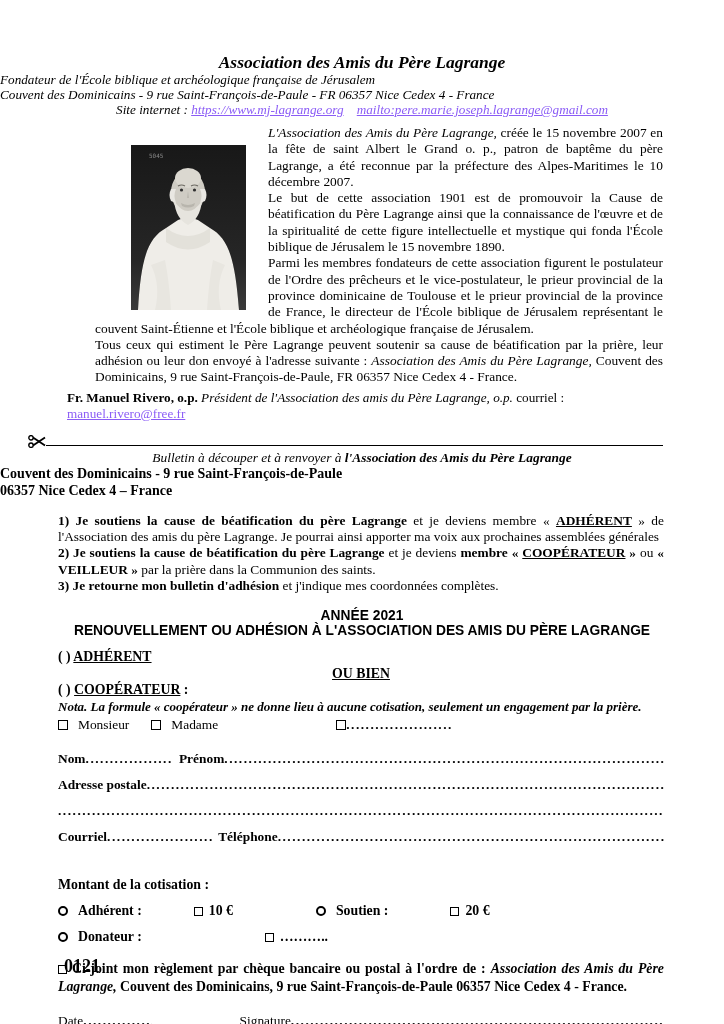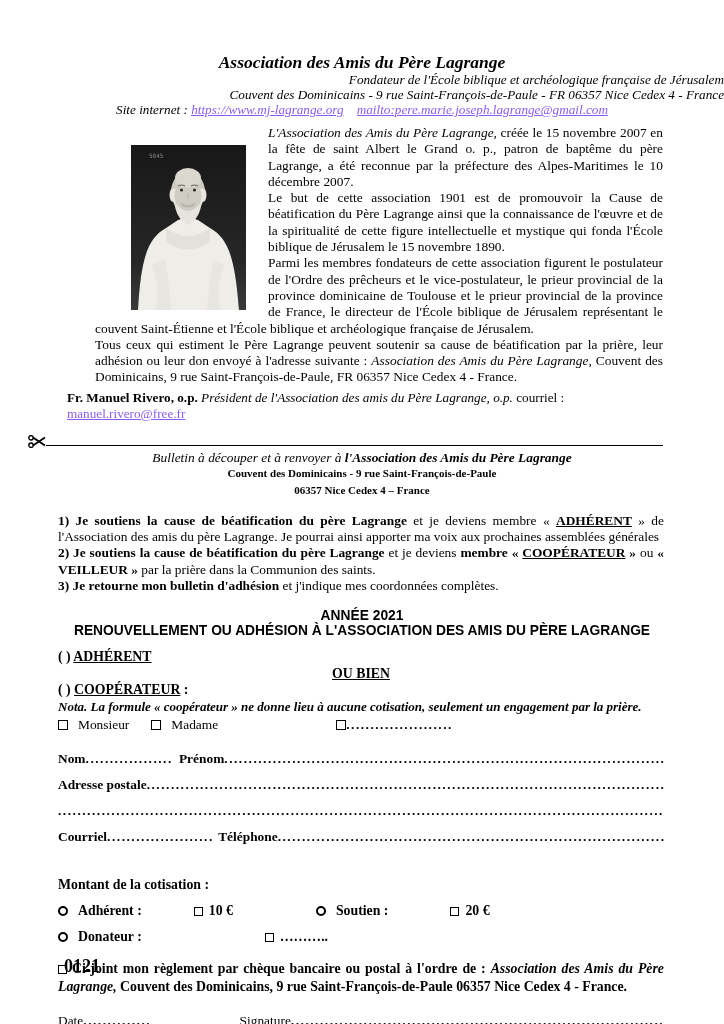--- a/index.html
+++ b/index.html
@@ -11,40 +11,40 @@
     font-size:13.4px; line-height:16.3px; overflow:hidden;
   }
   .b { font-weight:bold; }
   .i { font-style:italic; }
   .u { text-decoration:underline; }
   .link { color:#8b5cf6; text-decoration:underline; cursor:pointer; }
 
   
   .hdr { padding-top:52px; }
   .hdr-title { font-size:17.5px; line-height:20px; font-weight:bold; font-style:italic; text-align:center; }
-  .hdr-sub { font-size:13.2px; line-height:15px; font-style:italic; text-align:right; }
+  .hdr-sub { font-size:13.2px; line-height:15px; font-style:italic; text-align:left; }
   .hdr-site { font-size:13.2px; line-height:16px; font-style:italic; text-align:center; }
 
   
   .intro { margin:7px 61px 0 95px; }
   .photo {
     float:left; width:115px; height:165px; margin:20px 22px 6px 36px;
     display:block;
   }
   .intro p { text-align:justify; }
 
   .president { margin:4px 60px 12px 67px; font-size:13.2px; line-height:16px; }
 
   
   .cutline { display:flex; align-items:flex-end; margin:4px 61px 0 28px; height:14px; }
   .cutline .rule { flex:1; border-bottom:1.2px solid #000; margin-bottom:2px; }
   .scissors { width:18px; height:13px; flex:0 0 auto; }
 
   .bulletin1 { font-size:13.4px; line-height:15px; text-align:center; margin-top:2px; }
-  .bulletin2 { font-size:11px; line-height:17px; font-weight:bold; text-align:center; }
+  .bulletin2 { font-size:14px; line-height:17px; font-weight:bold; }
 
   .points { margin:14px 60px 0 58px; text-align:justify; }
 
   .annee { font-family:"Liberation Sans","DejaVu Sans",sans-serif; font-weight:bold; font-size:13.8px; line-height:15px; text-align:center; margin-top:14px; }
   .renouv { font-family:"Liberation Sans","DejaVu Sans",sans-serif; font-weight:bold; font-size:13.8px; line-height:15px; text-align:center; }
 
   .memrow { display:flex; margin:11px 60px 0 58px; font-weight:bold; font-size:13.8px;flex-direction:column; }
   .memrow .mid { flex:1; text-align:center; }
   .nota { margin:1px 60px 0 58px; font-weight:bold; font-style:italic; font-size:13px; line-height:15px; }
 

